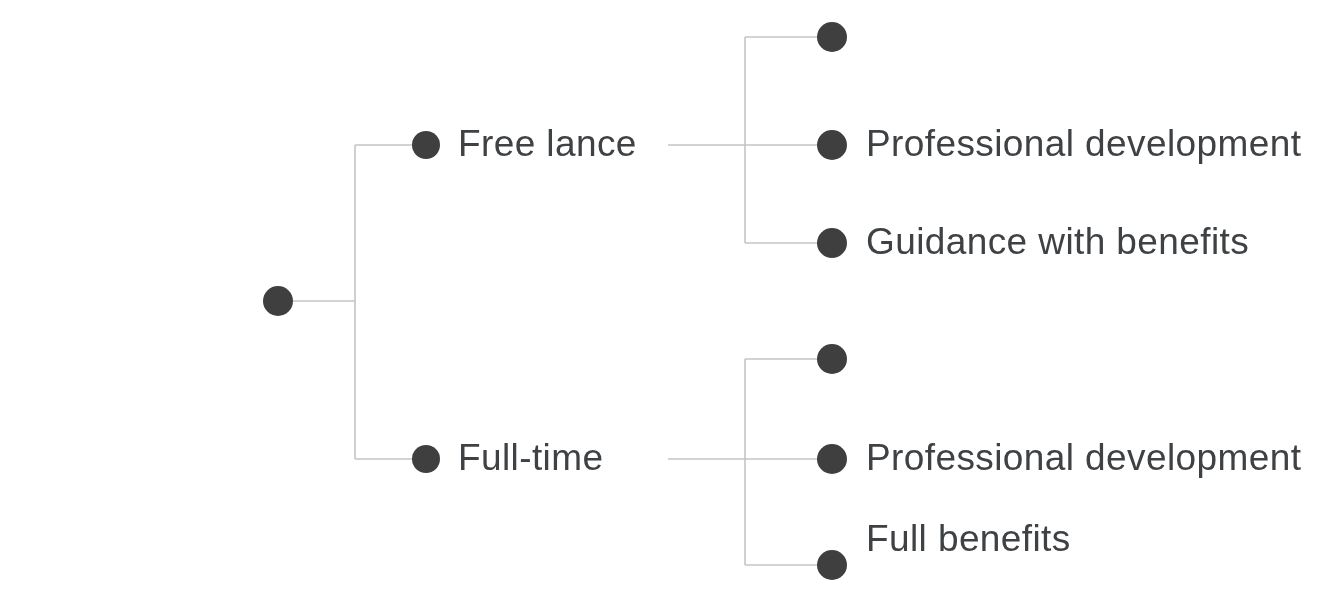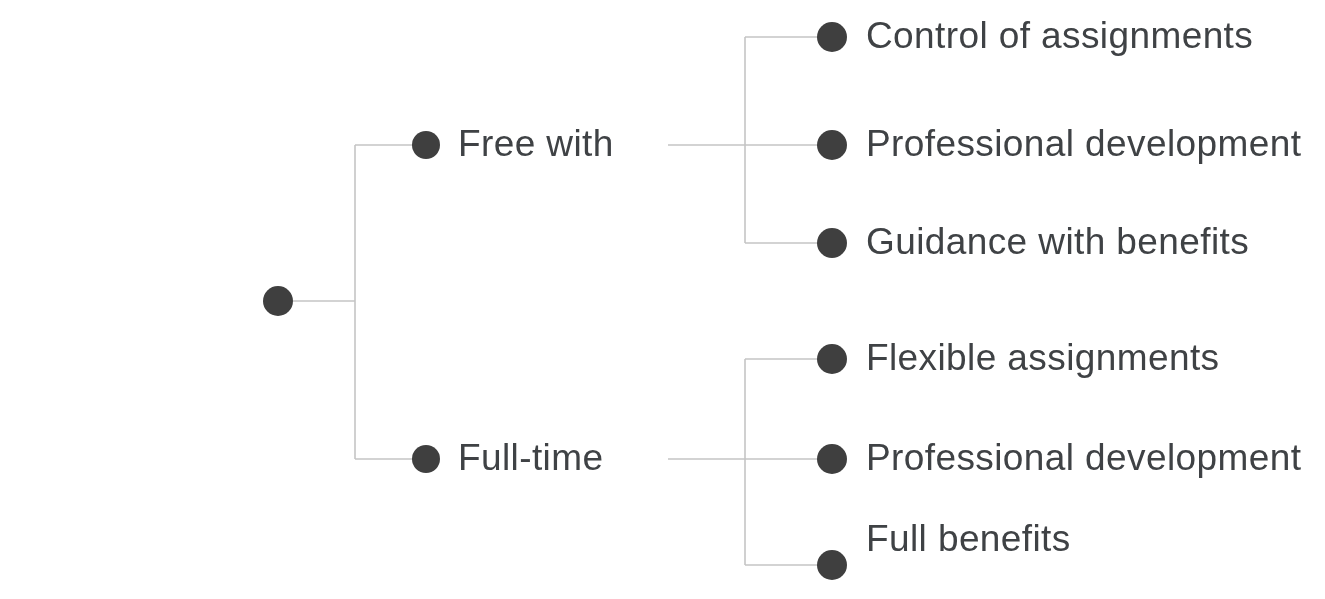--- a/index.html
+++ b/index.html
@@ -59,29 +59,27 @@
       <circle cx="832" cy="37" r="15"></circle>
       <circle cx="832" cy="145" r="15"></circle>
       <circle cx="832" cy="243" r="15"></circle>
       <circle cx="832" cy="359" r="15"></circle>
       <circle cx="832" cy="459" r="15"></circle>
       <circle cx="832" cy="565" r="15"></circle>
     </g>
   </svg>
 
 
-  <div class="node-label" style="left:458px; top:145px">Free with</div>
+  <div class="node-label" style="left:458px; top:145px">Free lance</div>
 
   <div class="node-label" style="left:458px; top:459px">Full-time</div>
 
-  <div class="node-label" style="left:866px; top:37px">Control of assignments</div>
 
   <div class="node-label" style="left:866px; top:145px">Professional development</div>
 
   <div class="node-label" style="left:866px; top:243px">Guidance with benefits</div>
 
-  <div class="node-label" style="left:866px; top:359px">Flexible assignments</div>
 
   <div class="node-label" style="left:866px; top:459px">Professional development</div>
 
   <div class="node-label" style="left:866px; top:540px">Full benefits</div>
 
 </div>
 
 </body></html>

